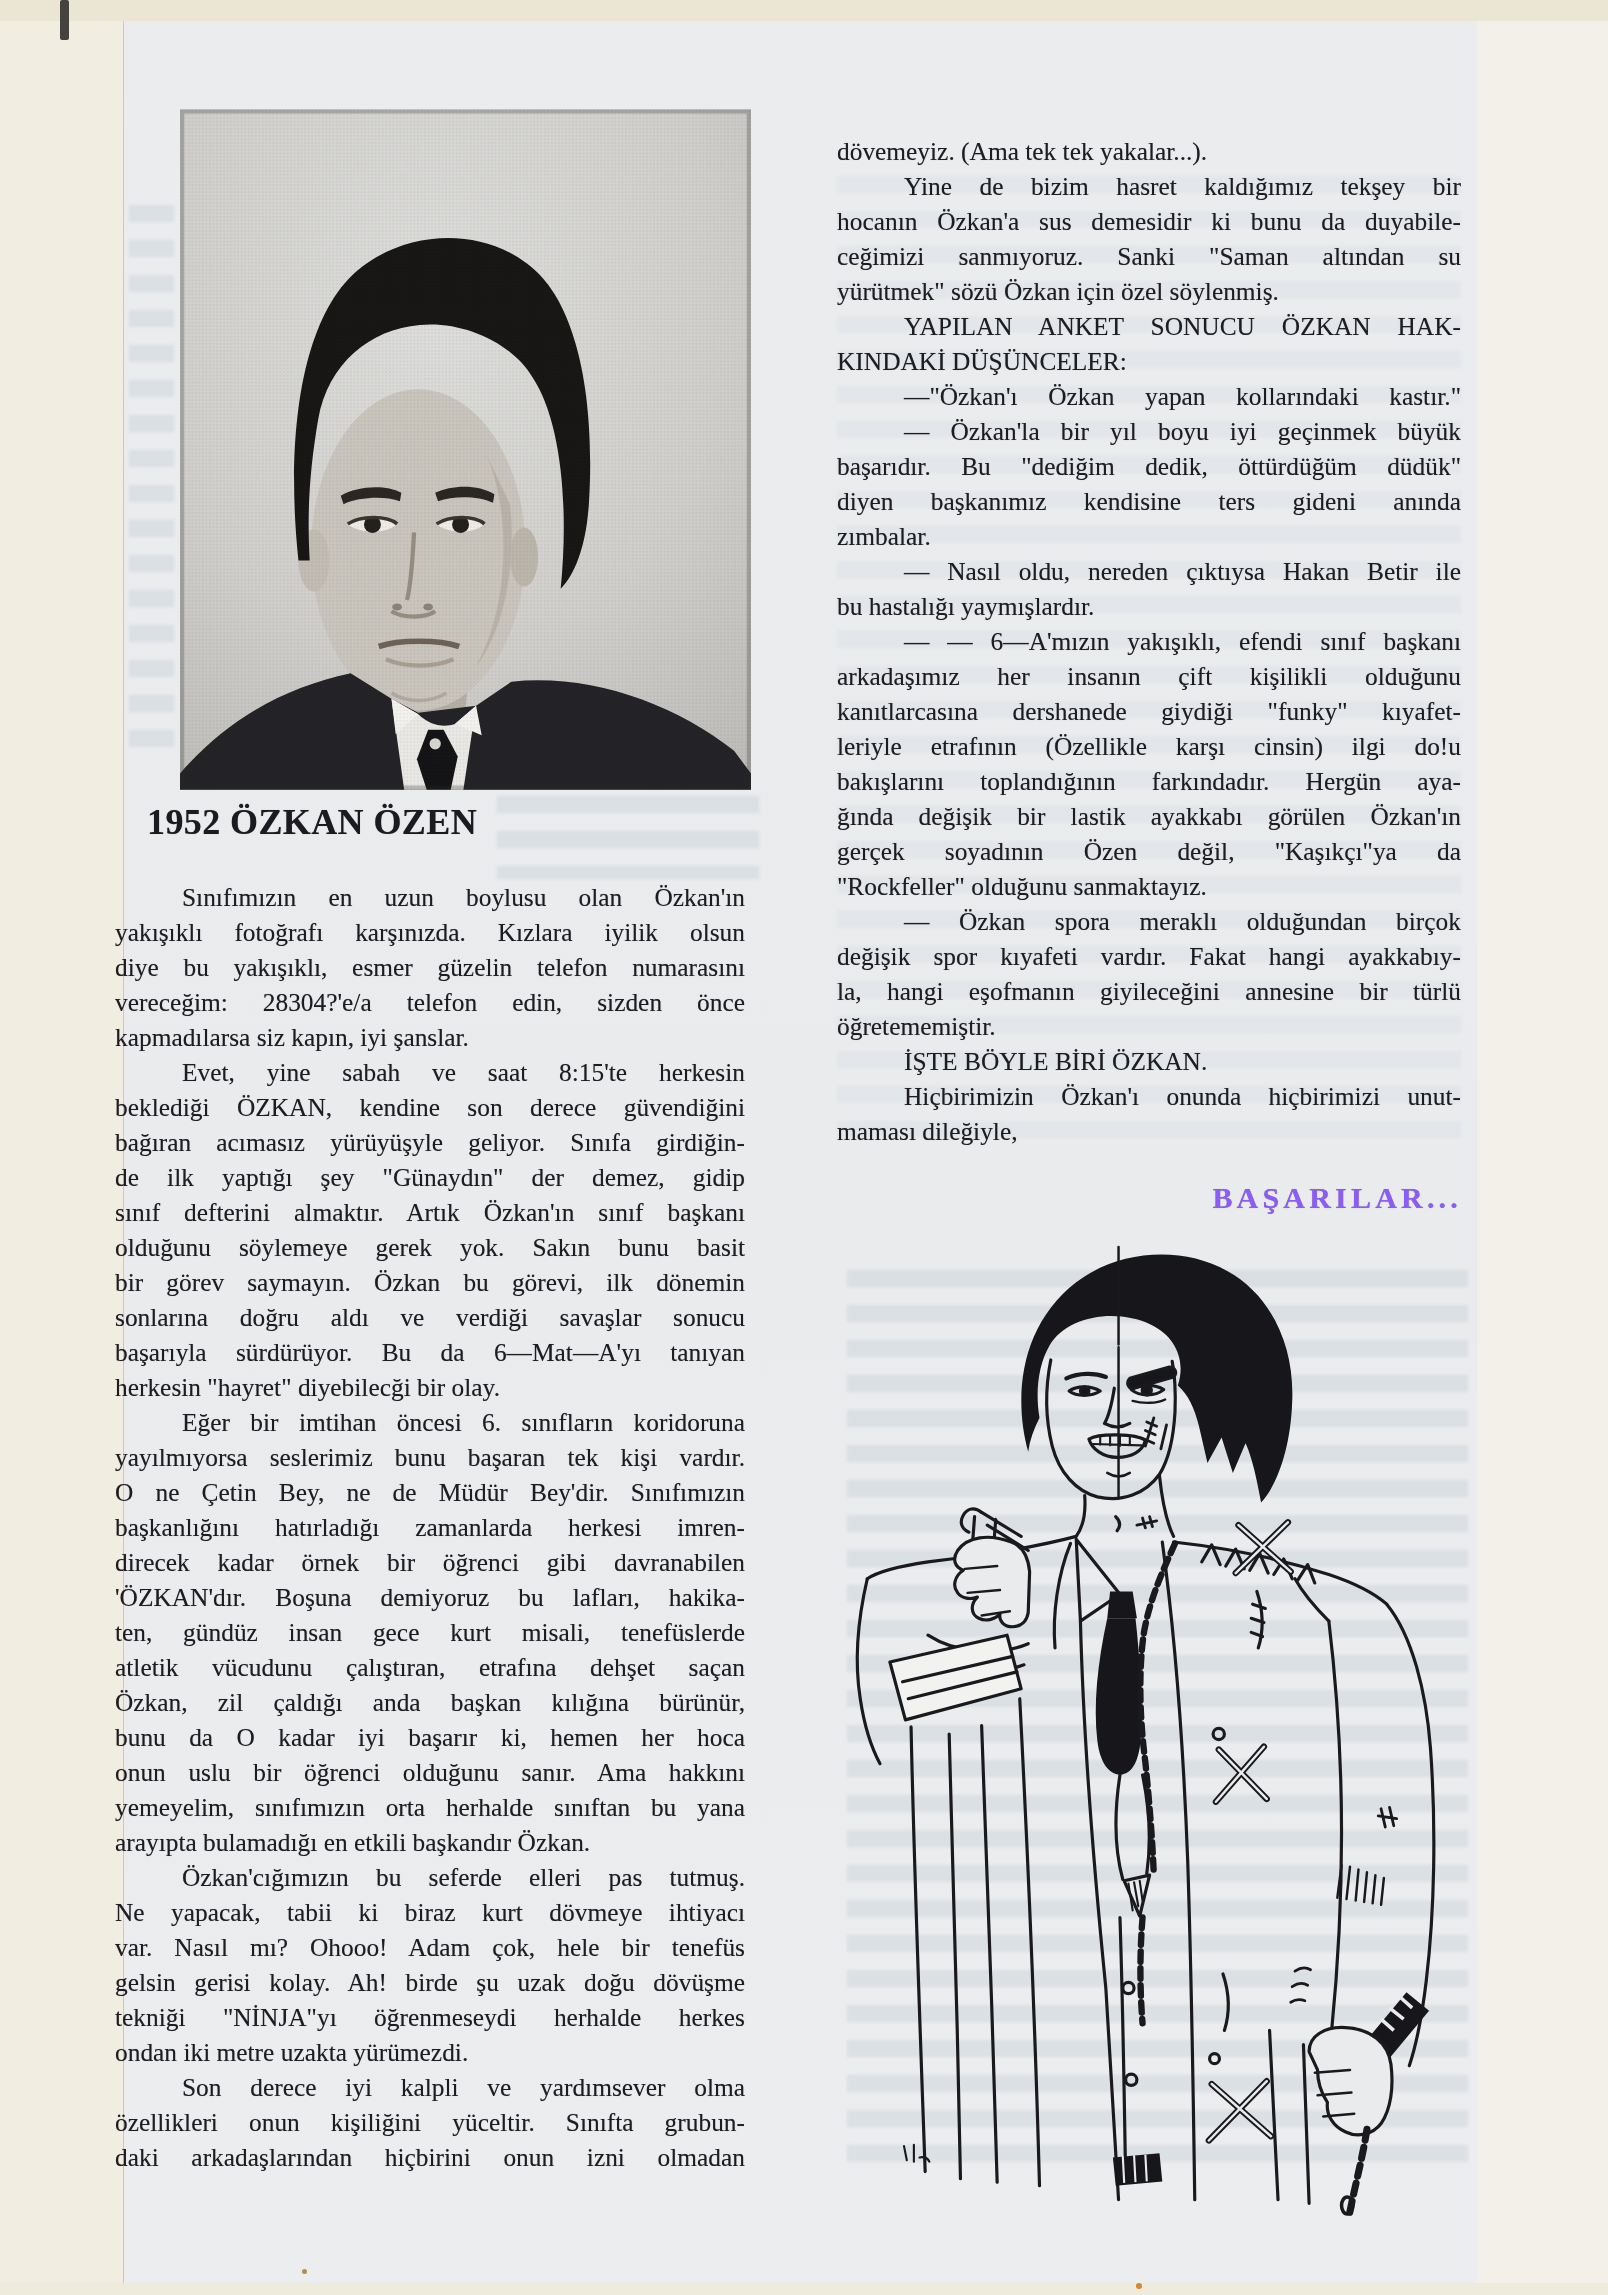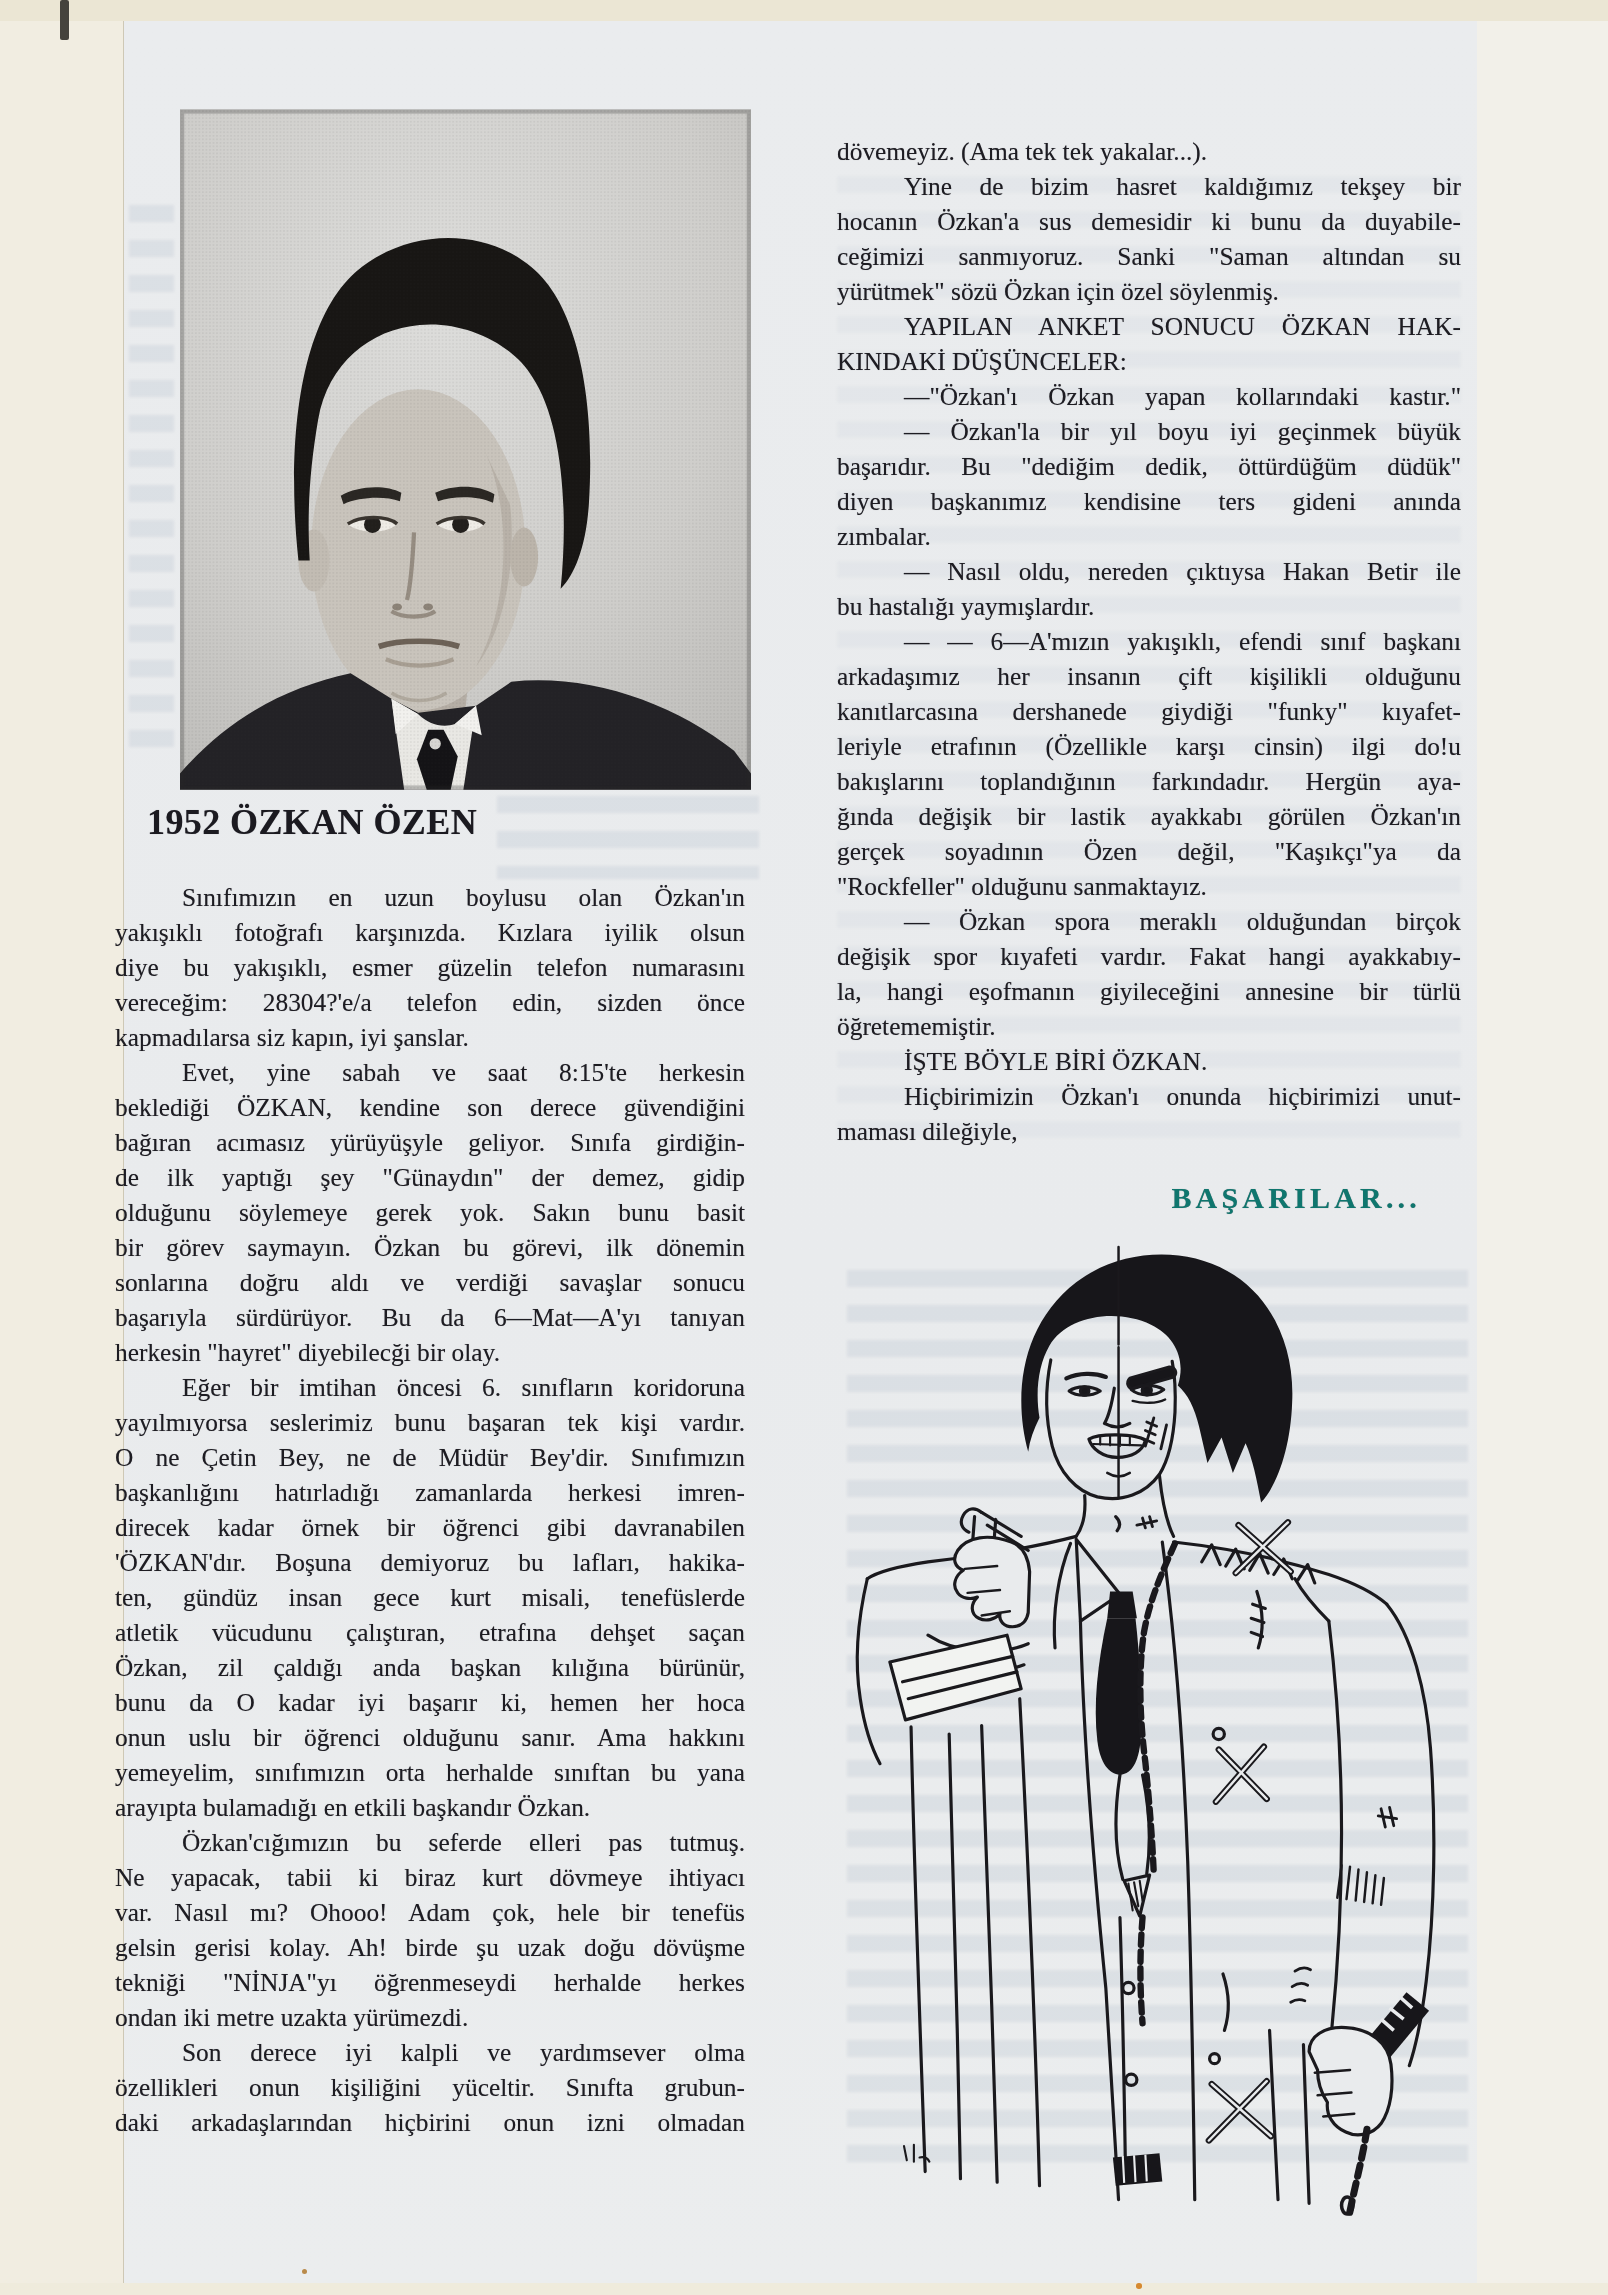--- a/index.html
+++ b/index.html
@@ -44,22 +44,22 @@
   .col{font-size:25.4px;line-height:35px;color:#1d1c22;
        text-shadow:0 0 0.7px rgba(20,20,30,.4);}
   .col-left{left:115px;top:880px;width:630px;}
   .col-right{left:837px;top:134px;width:624px;}
   .line{height:35px;overflow:hidden;text-align:justify;}
   .jl{text-align-last:justify;}
   .endl{text-align-last:left;}
   .ind{text-indent:67px;}
   
   .closing{
-    left:796px;top:1181px;width:625px;text-align:right;
-    font-size:30px;font-weight:bold;letter-spacing:4.2px;color:#0f766e;
+    left:837px;top:1181px;width:625px;text-align:right;
+    font-size:30px;font-weight:bold;letter-spacing:4.2px;color:#8b5cf6;
     text-shadow:0 0 0.7px rgba(20,20,30,.45);
   }
   
   .illu{left:842px;top:1240px;width:666px;height:988px;}
 </style>
 </head>
 <body>
 
 <div class="abs strip-left"></div>
 <div class="abs strip-top"></div>
@@ -139,20 +139,21 @@
 <div class="abs col col-left">
     <div class="line jl ind">Sınıfımızın en uzun boylusu olan Özkan'ın</div>
     <div class="line jl">yakışıklı fotoğrafı karşınızda. Kızlara iyilik olsun</div>
     <div class="line jl">diye bu yakışıklı, esmer güzelin telefon numarasını</div>
     <div class="line jl">vereceğim: 28304?'e/a telefon edin, sizden önce</div>
     <div class="line endl">kapmadılarsa siz kapın, iyi şanslar.</div>
     <div class="line jl ind">Evet, yine sabah ve saat 8:15'te herkesin</div>
     <div class="line jl">beklediği ÖZKAN, kendine son derece güvendiğini</div>
     <div class="line jl">bağıran acımasız yürüyüşyle geliyor. Sınıfa girdiğin-</div>
     <div class="line jl">de ilk yaptığı şey "Günaydın" der demez, gidip</div>
+    <div class="line jl">sınıf defterini almaktır. Artık Özkan'ın sınıf başkanı</div>
     <div class="line jl">olduğunu söylemeye gerek yok. Sakın bunu basit</div>
     <div class="line jl">bir görev saymayın. Özkan bu görevi, ilk dönemin</div>
     <div class="line jl">sonlarına doğru aldı ve verdiği savaşlar sonucu</div>
     <div class="line jl">başarıyla sürdürüyor. Bu da 6—Mat—A'yı tanıyan</div>
     <div class="line endl">herkesin "hayret" diyebilecği bir olay.</div>
     <div class="line jl ind">Eğer bir imtihan öncesi 6. sınıfların koridoruna</div>
     <div class="line jl">yayılmıyorsa seslerimiz bunu başaran tek kişi vardır.</div>
     <div class="line jl">O ne Çetin Bey, ne de Müdür Bey'dir. Sınıfımızın</div>
     <div class="line jl">başkanlığını hatırladığı zamanlarda herkesi imren-</div>
     <div class="line jl">direcek kadar örnek bir öğrenci gibi davranabilen</div>

